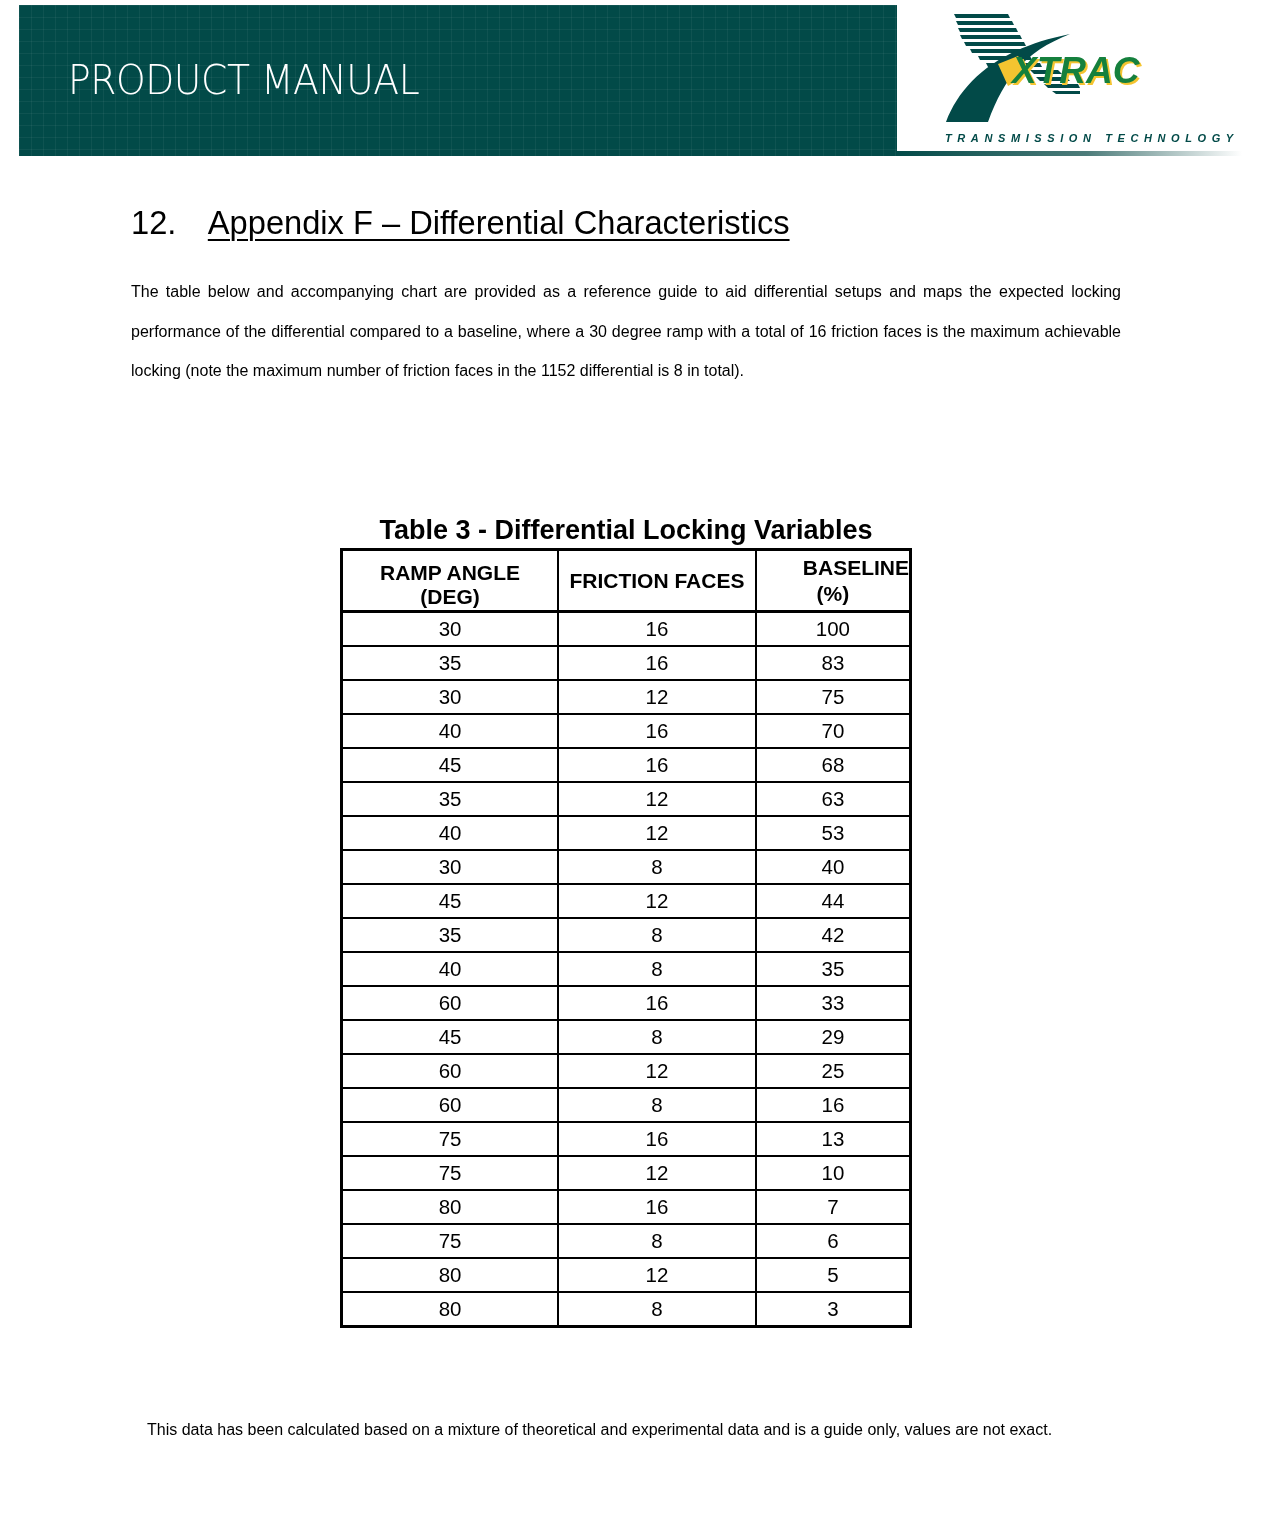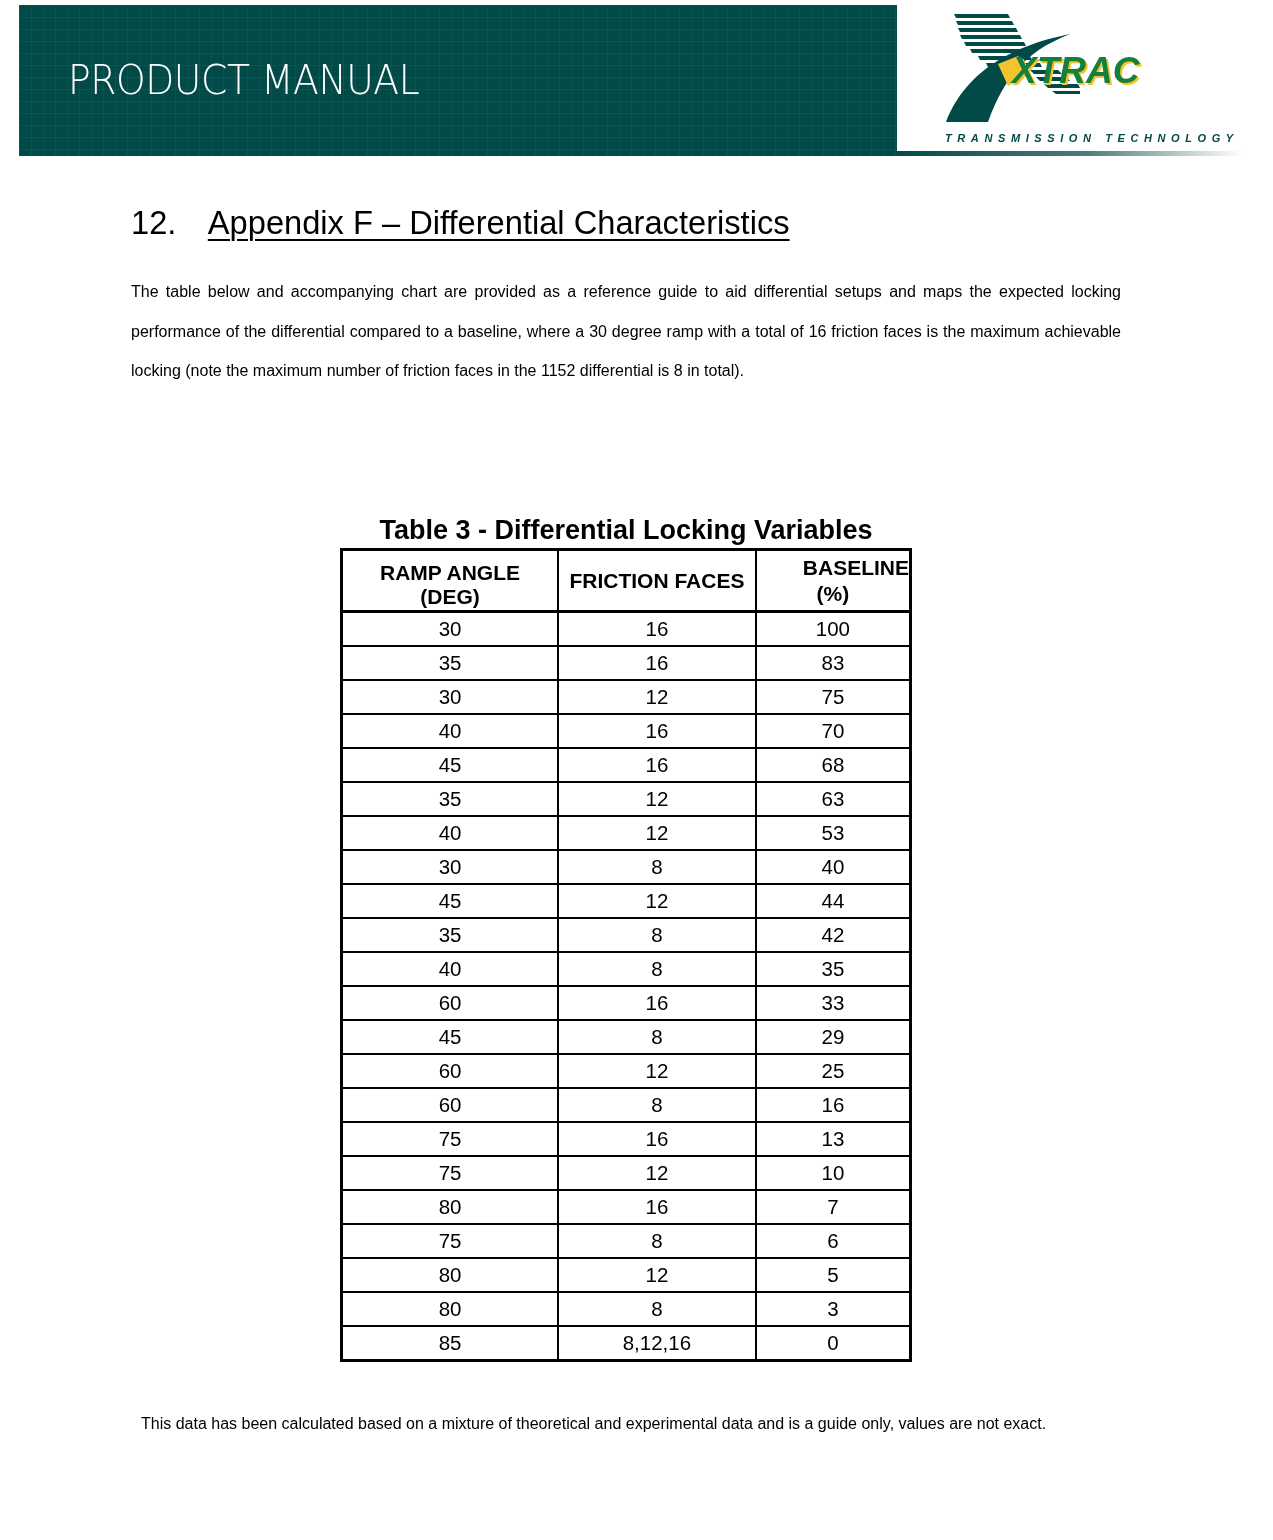--- a/index.html
+++ b/index.html
@@ -207,21 +207,16 @@
       <tr>
         <td>80</td>
         <td>12</td>
         <td>5</td>
       </tr>
       <tr>
         <td>80</td>
         <td>8</td>
         <td>3</td>
       </tr>
-      <tr>
-        <td>85</td>
-        <td>8,12,16</td>
-        <td>0</td>
-      </tr>
     </tbody>
 </table>
 
-<p class="para para-note" style="margin:10px">This data has been calculated based on a mixture of theoretical and experimental data and is a guide only, values are not exact.</p>
+<p class="para para-note" style="margin:16px">This data has been calculated based on a mixture of theoretical and experimental data and is a guide only, values are not exact.</p>
 
 </body></html>

